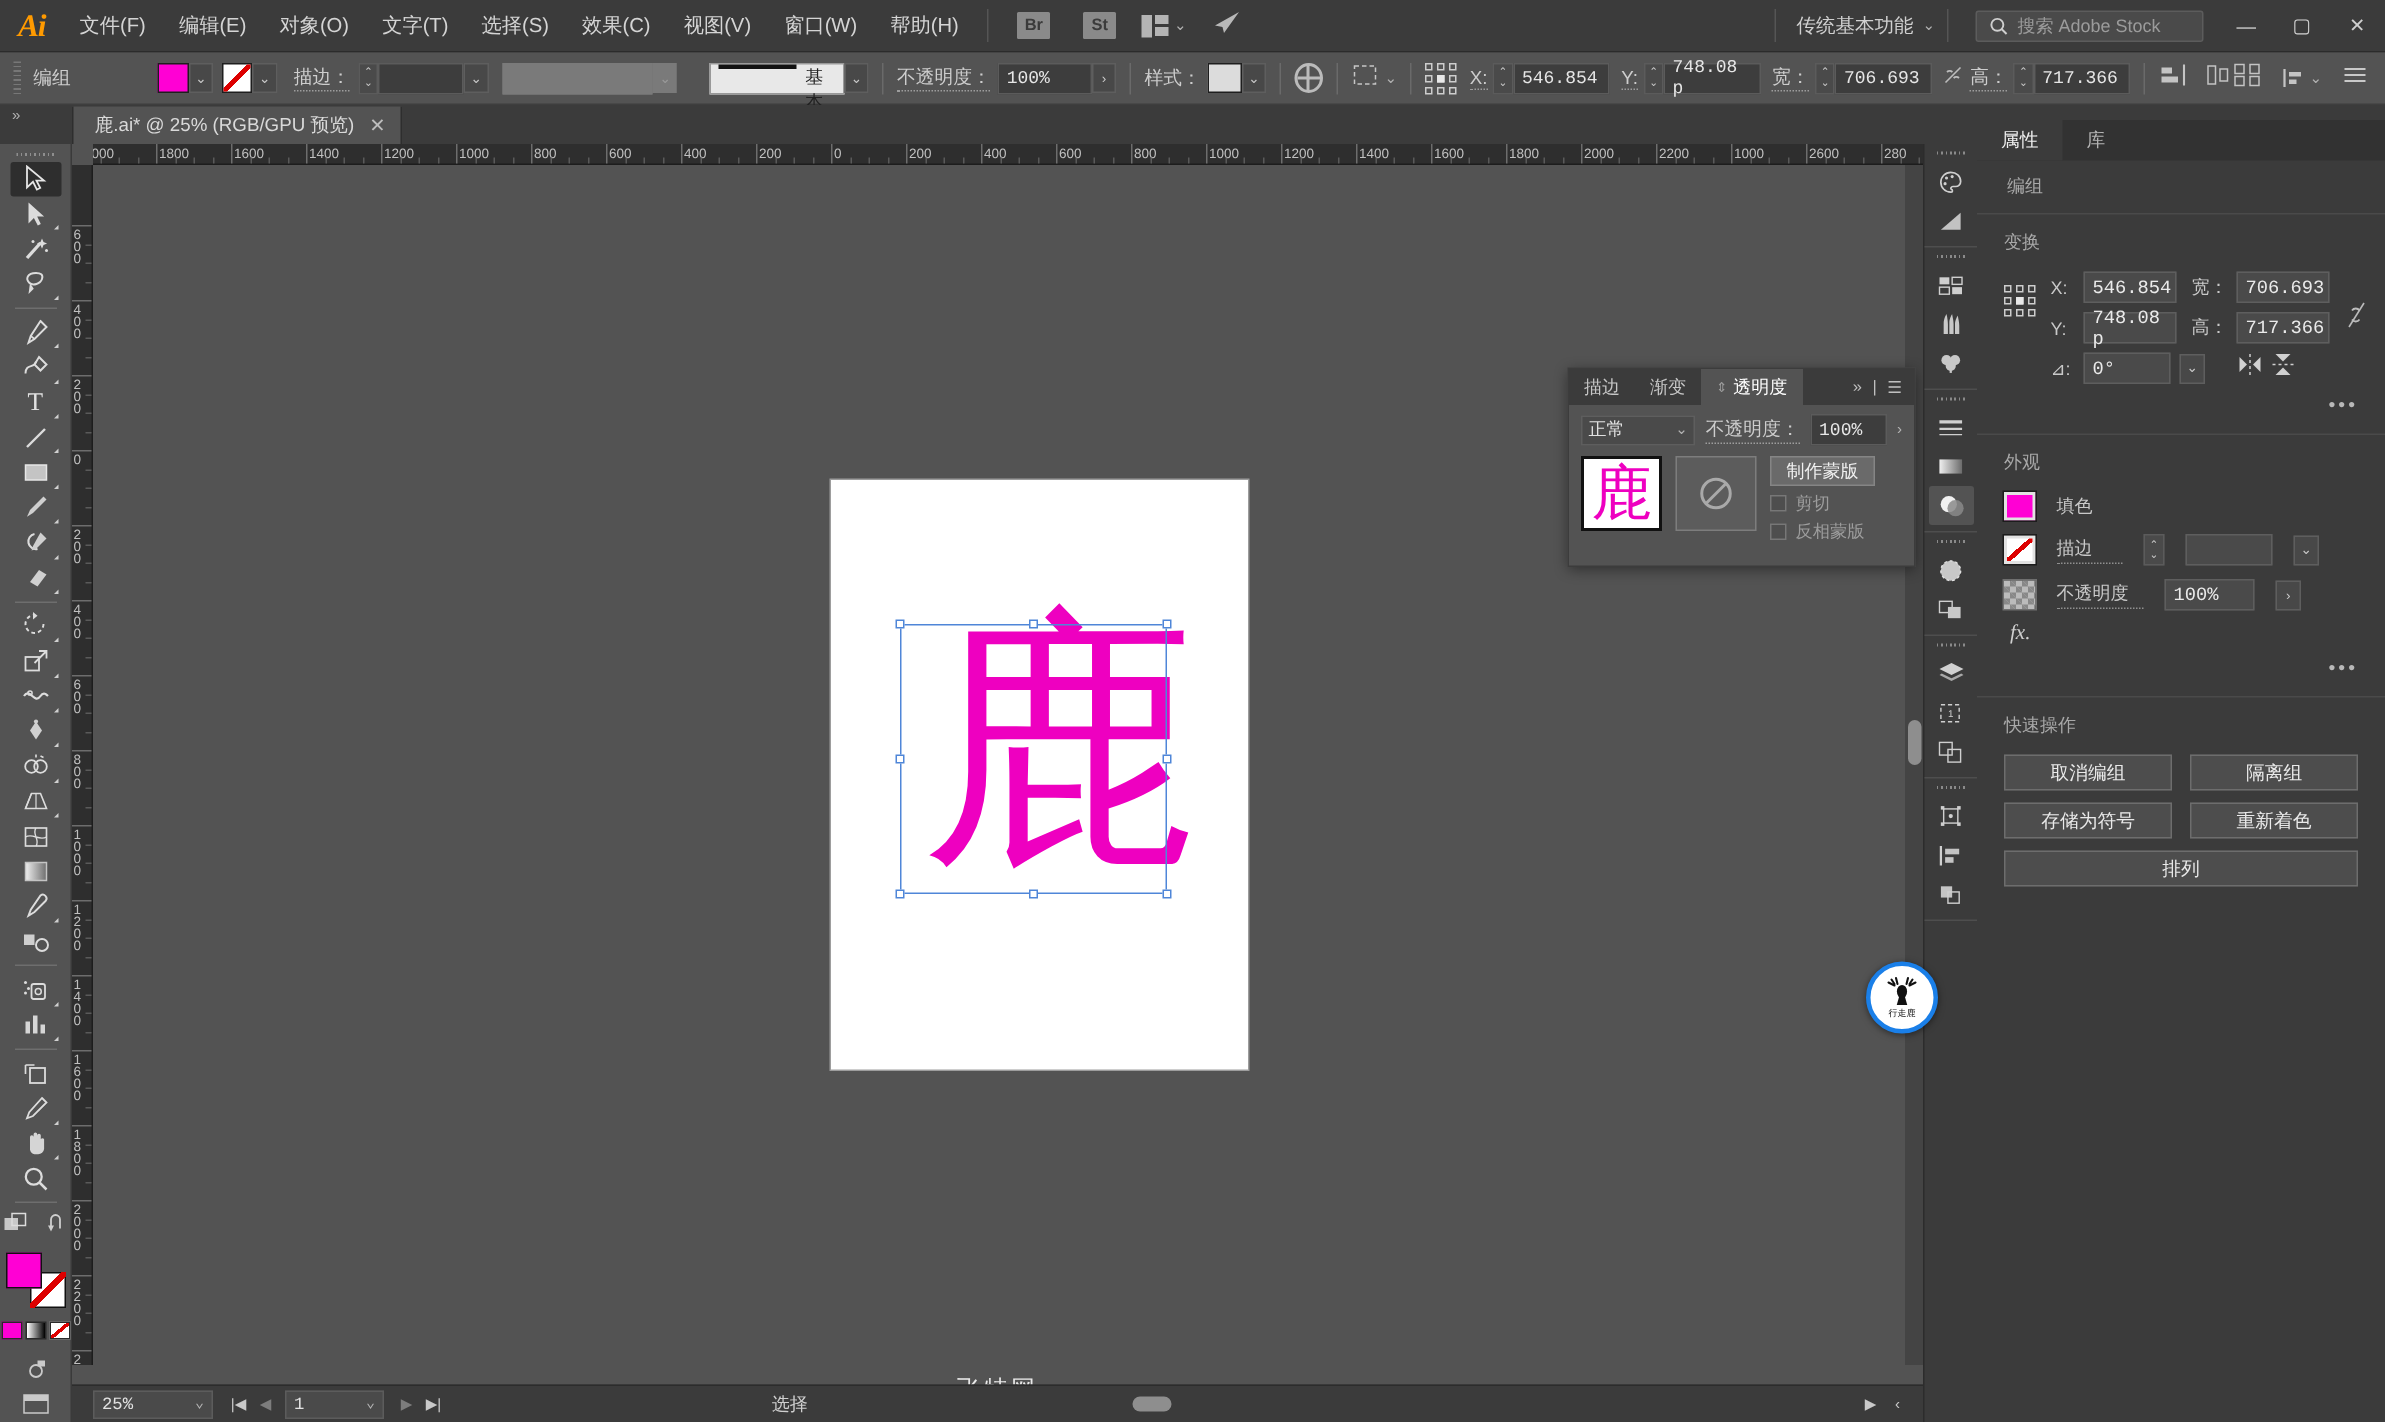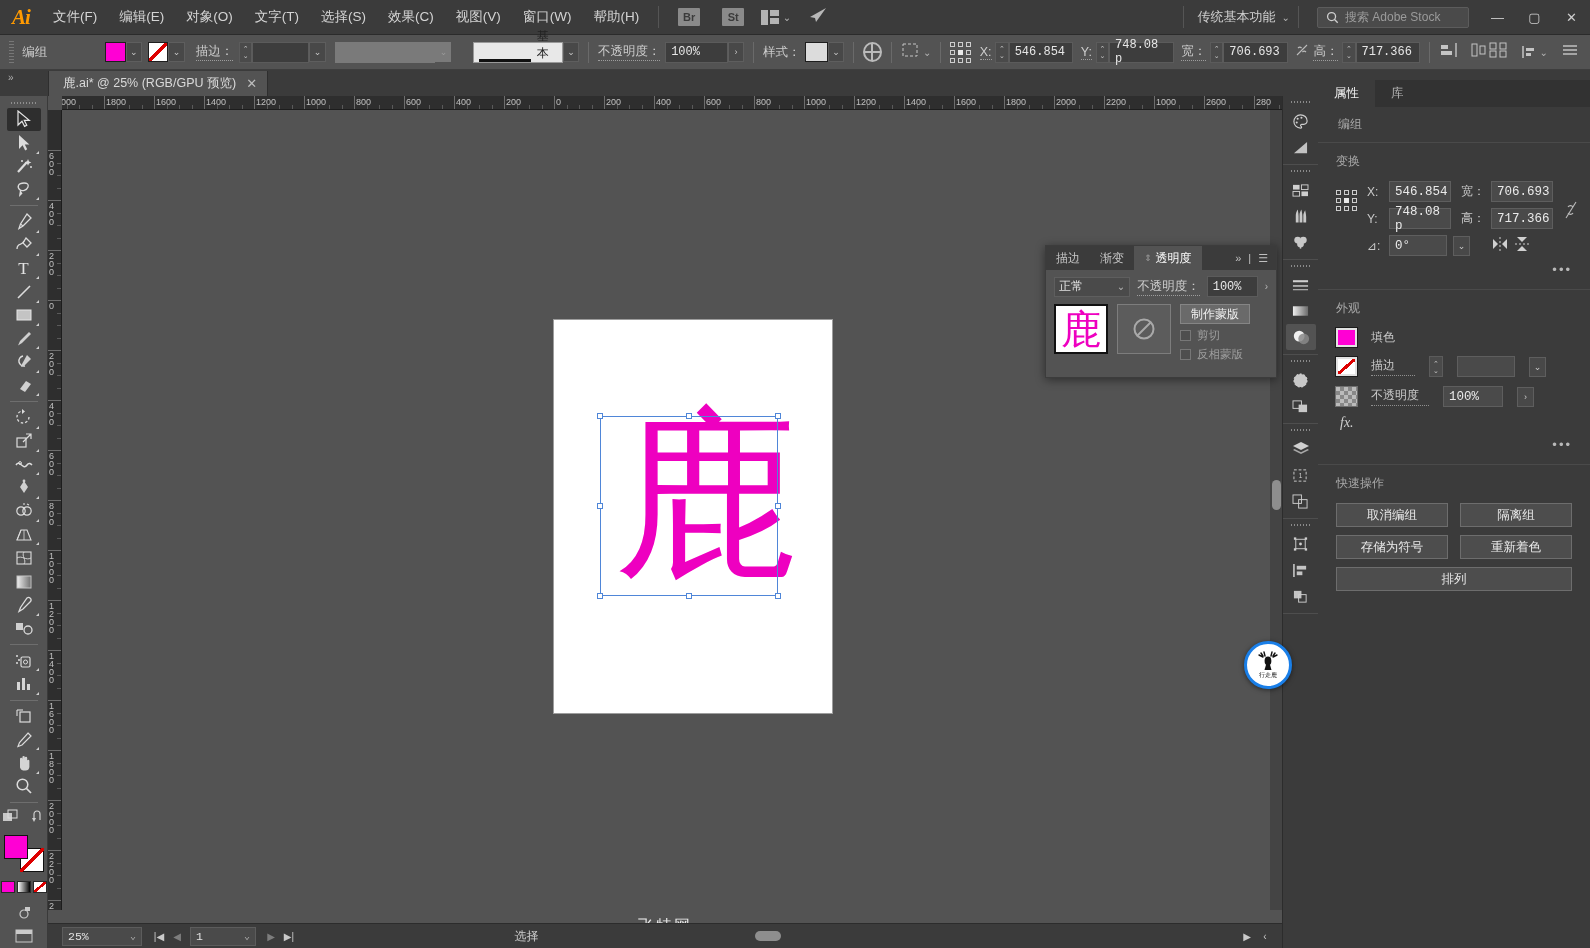--- a/index.html
+++ b/index.html
@@ -70,21 +70,21 @@
     background:#3d3d3d; border:1px solid #5b5b5b; height:21px; color:#e6e6e6;
     font-size:12px; display:flex; align-items:center; padding:0 5px;
     font-family:"Liberation Mono","DejaVu Sans Mono",monospace;
   }
   .field.flat { background:#7a7a7a; border-color:#7a7a7a; }
   .stepper { display:flex; flex-direction:column; justify-content:center;
              align-items:center; width:14px; height:21px; color:#c8c8c8; font-size:7px;
              background:#4a4a4a; border:1px solid #5b5b5b; line-height:7px;}
   .cb-sep { width:1px; height:21px; background:#6a6a6a; margin:0 9px; }
   .basic-stroke {
-    display:flex; align-items:flex-end; gap:6px; background:#e8e8e8; height:21px;
+    display:flex; align-items:flex-start; gap:6px; background:#e8e8e8; height:21px;
     border:1px solid #999; padding:0 5px; color:#222; font-size:12px;margin-left:12px;
   }
   .basic-stroke .ln { width:62px; height:3px; background:#111; }
   .globe { width:20px; height:20px; border-radius:50%; border:2px solid #bbb;
            position:relative; }
   .globe::before,.globe::after{ content:""; position:absolute; background:#bbb; }
   .globe::before{ left:50%; top:0; width:2px; height:100%; margin-left:-1px;}
   .globe::after{ top:50%; left:0; height:2px; width:100%; margin-top:-1px;}
 
   

